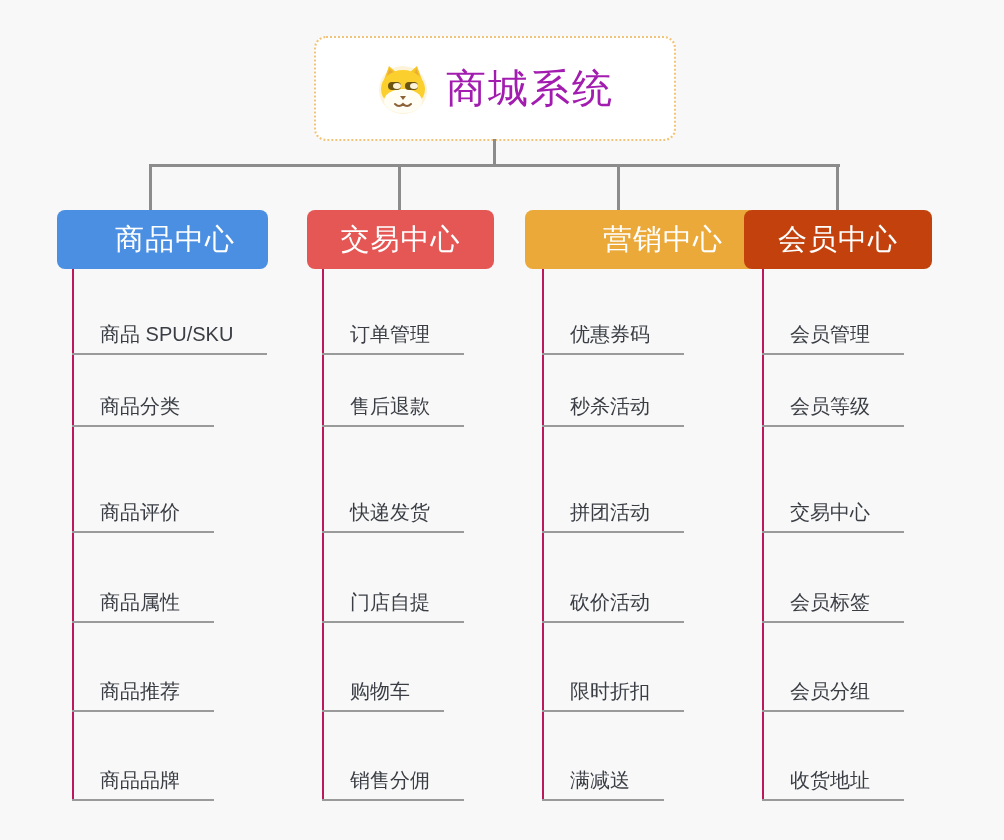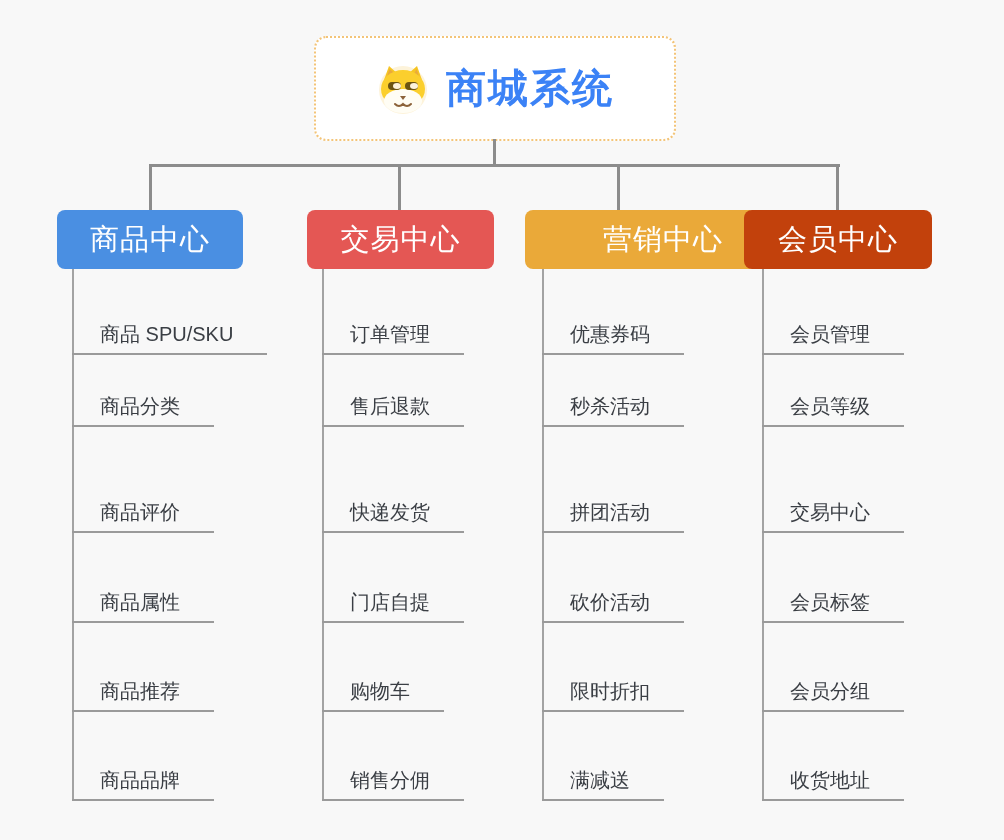--- a/index.html
+++ b/index.html
@@ -7,21 +7,21 @@
     position:relative; width:1004px; height:840px;
     background:#f8f8f8; overflow:hidden;
     font-family:"Liberation Sans","DejaVu Sans",sans-serif;
   }
   
   .root-node {
     position:absolute; left:314px; top:36px; width:362px; height:105px;
     background:#ffffff; border:2px dotted #f3c478; border-radius:12px;
     box-sizing:border-box; display:flex; align-items:center; justify-content:center; gap:16px;
   }
-  .root-title { font-size:40px; font-weight:700; color:#3b82f6; letter-spacing:2px; white-space:nowrap; }
+  .root-title { font-size:40px; font-weight:400; color:#a21caf; letter-spacing:2px; white-space:nowrap; }
   .doge { width:54px; height:50px; flex:0 0 auto; }
 
   
   .conn { position:absolute; background:#8c8c8c; }
   .root-drop { left:493px; top:139px; width:3px; height:27px; }
   .rail      { left:149px; top:164px; width:691px; height:3px; }
   .drop      { top:164px; width:3px; height:46px; }
   .drop-0 { left:149px; } .drop-1 { left:398px; } .drop-2 { left:617px; } .drop-3 { left:836px; }
 
   
@@ -31,21 +31,21 @@
     color:#ffffff; font-size:29px; font-weight:500; letter-spacing:1px; white-space:nowrap;
   }
   .bb-0 { left:57px;  width:186px; }
   .bb-1 { left:307px; width:187px; }
   .bb-2 { left:525px; width:188px;padding-left:44px; }
   .bb-3 { left:744px; width:188px; }
 
   
   .col {
     position:absolute; top:269px; height:530px; width:220px;
-    border-left:2px solid #a3a3a3; box-sizing:border-box;
+    border-left:2px solid #be185d; box-sizing:border-box;
   }
   .col-0 { left:72px; } .col-1 { left:322px; } .col-2 { left:542px; } .col-3 { left:762px; }
   .leaf {
     position:absolute; left:-2px; width:fit-content; white-space:nowrap;
     font-size:20px; line-height:26px; color:#3a3e44;
     padding:0 34px 6px 28px; border-bottom:2px solid #9a9a9a;
   }
   .row-0 { top:52px; } .row-1 { top:124px; } .row-2 { top:230px; }
   .row-3 { top:320px; } .row-4 { top:409px; } .row-5 { top:498px; }
 </style>
@@ -73,21 +73,21 @@
     <span class="root-title">商城系统</span>
   </div>
 
   <div class="conn root-drop"></div>
   <div class="conn rail"></div>
   <div class="conn drop drop-0"></div>
   <div class="conn drop drop-1"></div>
   <div class="conn drop drop-2"></div>
   <div class="conn drop drop-3"></div>
 
-  <div class="branch-box bb-0" style="background-color: rgb(74, 143, 226);">
+  <div class="branch-box bb-0" style="background-color: rgb(74, 143, 226); padding-left: 25px;">
     <span>商品中心</span>
   </div>
   <div class="branch-box bb-1" style="background-color: rgb(228, 87, 84);">
     <span>交易中心</span>
   </div>
   <div class="branch-box bb-2" style="background-color: rgb(234, 169, 57);">
     <span>营销中心</span>
   </div>
   <div class="branch-box bb-3" style="background-color: #c2410c; font-family: Liberation Mono, monospace;">
     <span>会员中心</span>

